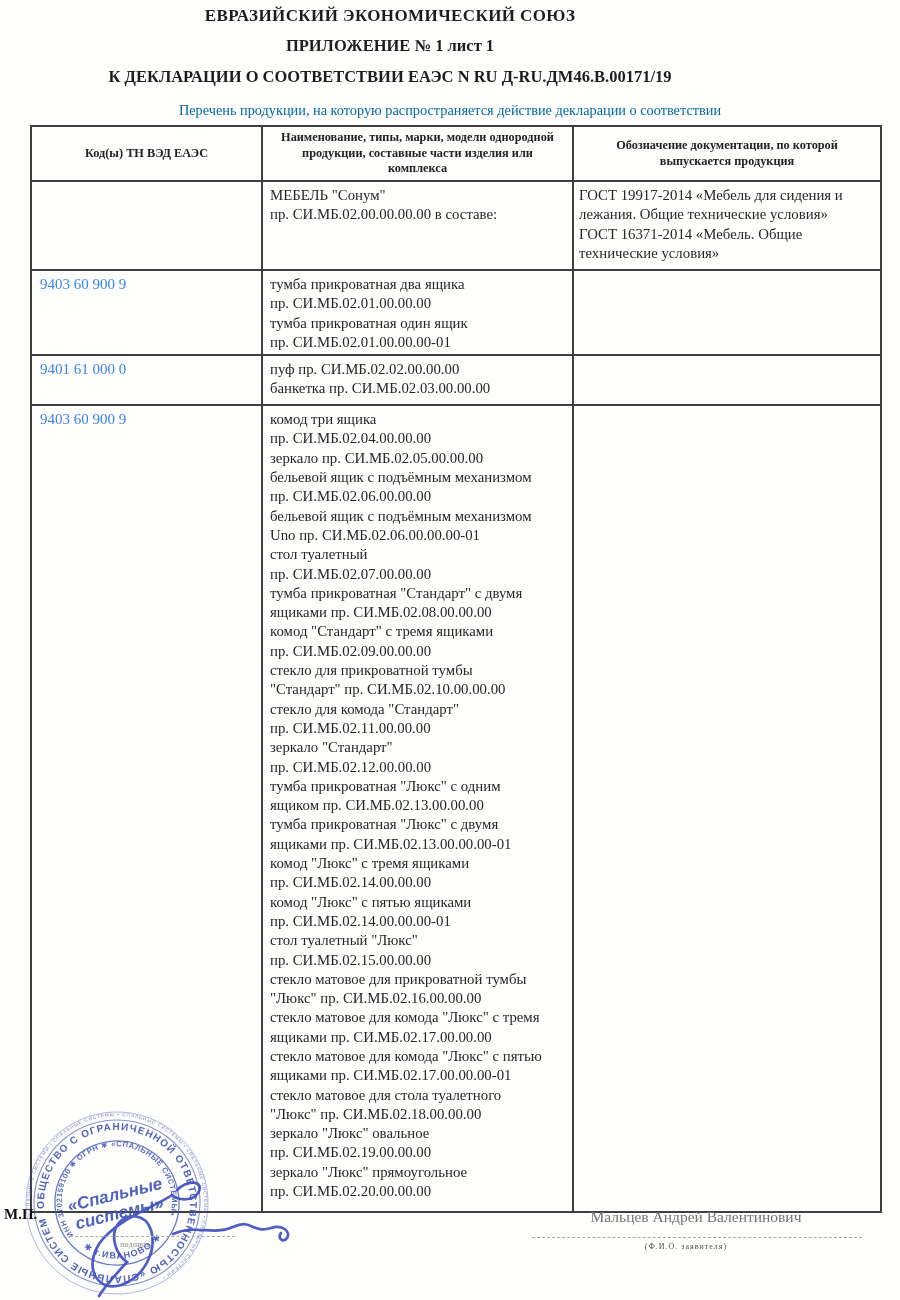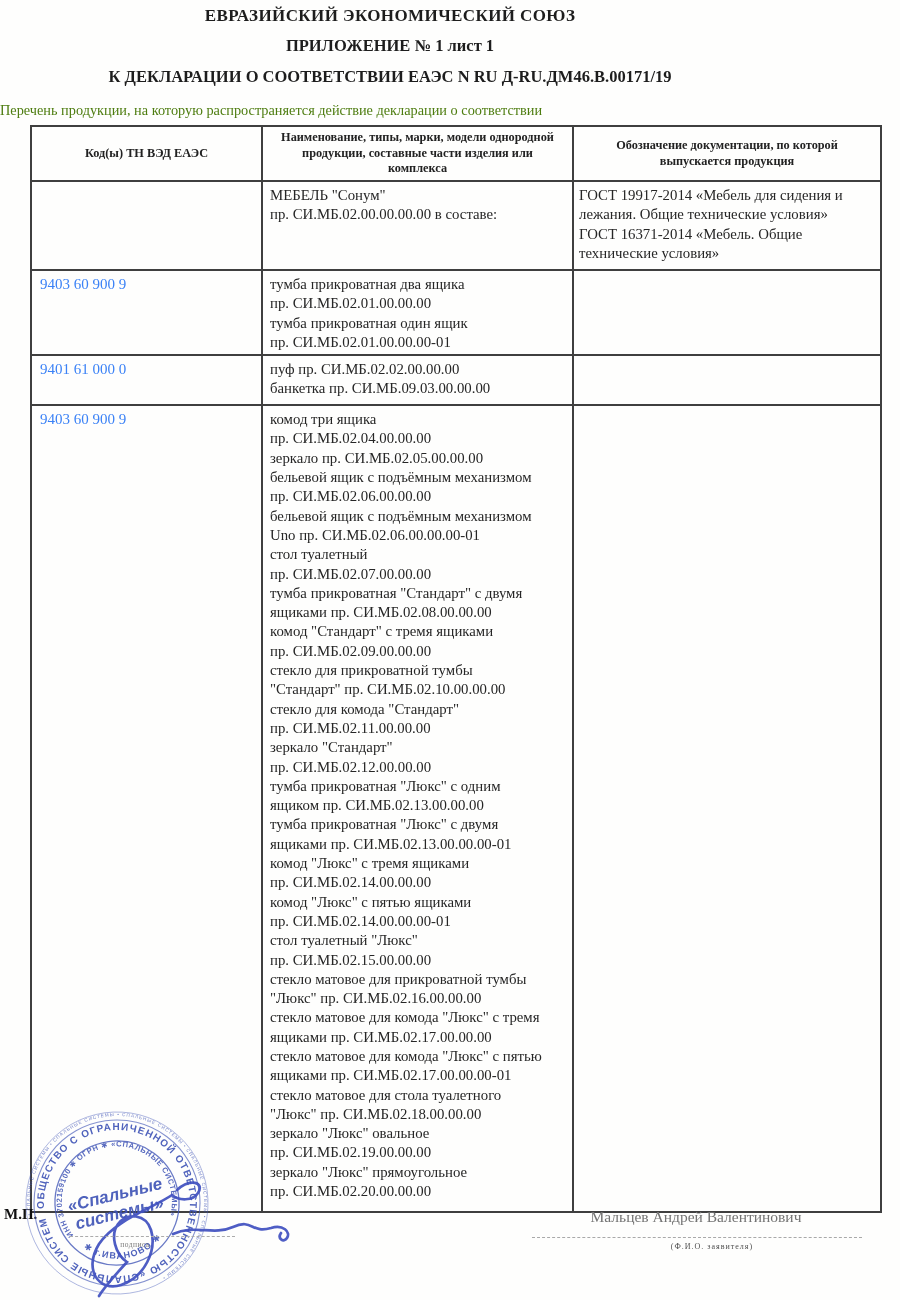--- a/index.html
+++ b/index.html
@@ -6,22 +6,22 @@
   .page{
     position:relative;width:900px;height:1300px;background:#fefefd;
     font-family:"Liberation Serif","DejaVu Serif",serif;color:#1d1d1d;
     overflow:hidden;margin:0 auto;
   }
   .titles{position:absolute;top:6px;left:0;width:780px;text-align:center;}
   .t1{font-size:17px;font-weight:bold;letter-spacing:.4px;}
   .t2{font-size:16.5px;font-weight:bold;margin-top:10px;}
   .t3{font-size:16.5px;font-weight:bold;margin-top:11px;}
   .intro{
-    position:absolute;top:102px;left:0;width:900px;
-    font-size:14.3px;color:#4d7c0f;
+    position:absolute;top:102px;left:0;width:900px;text-align:center;
+    font-size:14.3px;color:#0369a1;
   }
   table.products{
     position:absolute;left:30px;top:125px;width:850px;
     border-collapse:collapse;table-layout:fixed;
   }
   table.products th,table.products td{
     border:2px solid #3f3f3f;vertical-align:top;
   }
   table.products th{
     font-size:12.3px;font-weight:bold;text-align:center;vertical-align:middle;
@@ -35,21 +35,21 @@
   tbody tr:nth-child(2) td{height:72px;}
   tbody tr:nth-child(3) td{height:41px;}
   tbody tr:nth-child(4) td{height:798px;}
   .mp-label{position:absolute;left:4px;top:1206px;font-size:15px;font-weight:bold;color:#111;}
   .sig-line{position:absolute;left:70px;top:1236px;width:165px;border-top:1.5px dashed #ababab;}
   .sig-caption{position:absolute;left:80px;top:1240px;width:110px;text-align:center;
     font-size:7.5px;color:#767676;letter-spacing:.5px;}
   .applicant-name{position:absolute;left:530px;top:1208px;width:332px;text-align:center;
     font-size:15.5px;color:#737373;}
   .applicant-line{position:absolute;left:532px;top:1237px;width:330px;border-top:1.2px dashed #a9a9a9;}
-  .applicant-caption{position:absolute;left:546px;top:1242px;width:332px;text-align:center;
+  .applicant-caption{position:absolute;left:520px;top:1242px;width:332px;text-align:center;
     font-size:8px;color:#4d4d4d;letter-spacing:1px;}
   svg.stamp{position:absolute;left:22px;top:1106px;opacity:.9;}
   svg.signature-ink{position:absolute;left:55px;top:1172px;}
   .stamp text{font-family:"Liberation Sans","DejaVu Sans",sans-serif;}
 </style>
 </head>
 <body>
 
 <div class="page">
 
@@ -95,21 +95,21 @@
             <div class="line">пр. СИ.МБ.02.01.00.00.00</div>
             <div class="line">тумба прикроватная один ящик</div>
             <div class="line">пр. СИ.МБ.02.01.00.00.00-01</div>
           </td>
           <td class="docs-cell"></td>
         </tr>
         <tr>
           <td class="code-cell">9401 61 000 0</td>
           <td class="name-cell">
             <div class="line">пуф пр. СИ.МБ.02.02.00.00.00</div>
-            <div class="line">банкетка пр. СИ.МБ.09.03.00.00.00</div>
+            <div class="line">банкетка пр. СИ.МБ.02.03.00.00.00</div>
           </td>
           <td class="docs-cell"></td>
         </tr>
         <tr>
           <td class="code-cell">9403 60 900 9</td>
           <td class="name-cell">
             <div class="line">комод три ящика</div>
             <div class="line">пр. СИ.МБ.02.04.00.00.00</div>
             <div class="line">зеркало пр. СИ.МБ.02.05.00.00.00</div>
             <div class="line">бельевой ящик с подъёмным механизмом</div>

